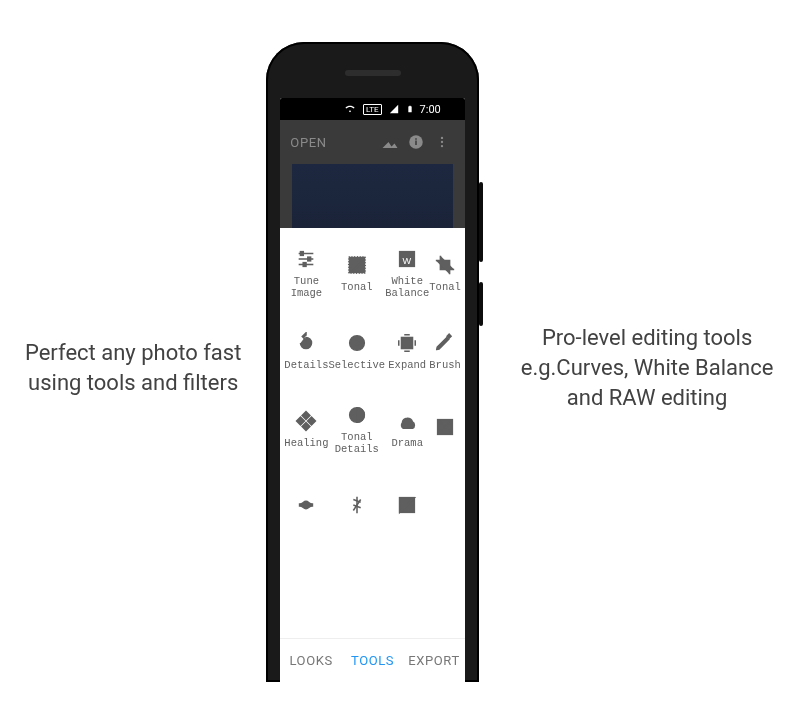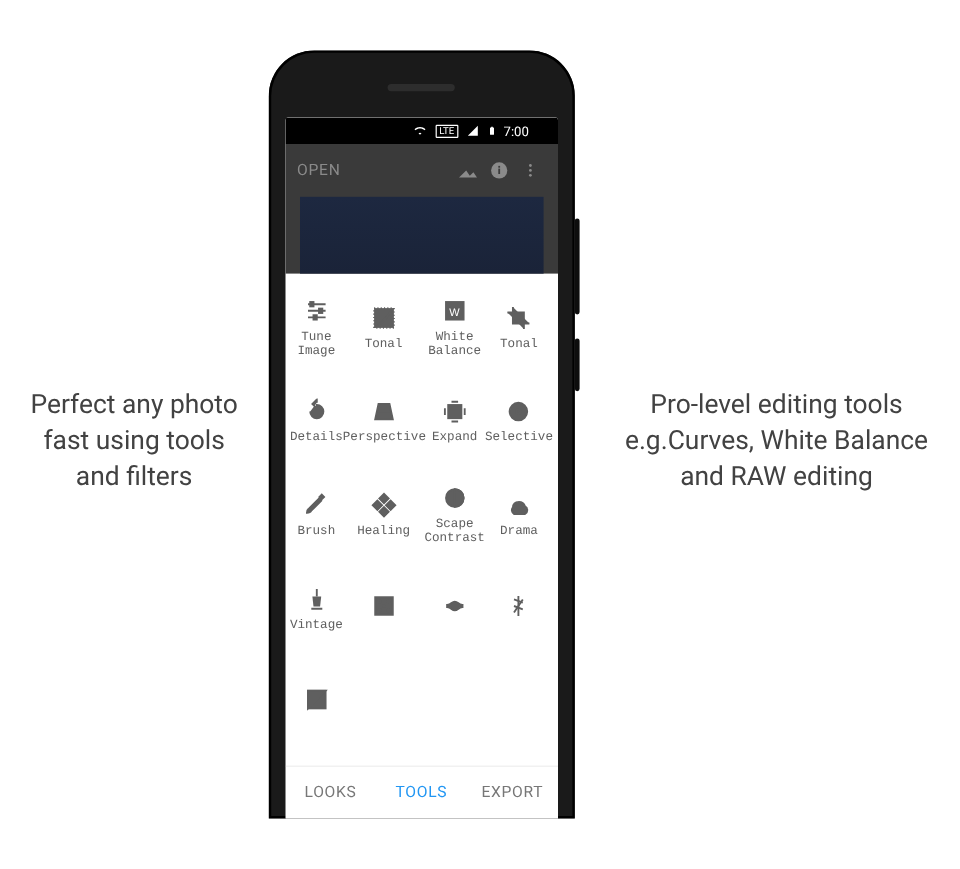--- a/index.html
+++ b/index.html
@@ -254,50 +254,41 @@
                 <div class="tool-ico">
                   <svg width="22" height="22" viewBox="0 0 24 24" fill="none" stroke="#5f5f5f" stroke-width="1.7">
                     <path d="M12 4 V1 L8 5l4 4V6a6 6 0 1 1-6 6"></path>
                   </svg>
                 </div>
                 <div class="tool-lbl">Details</div>
               </div>
               <div class="tool-item">
                 <div class="tool-ico">
                   <svg width="22" height="22" viewBox="0 0 24 24" fill="none" stroke="#5f5f5f" stroke-width="1.7">
-                    <polygon points="7,5 17,5 20,19 4,19"></polygon>
-                    <line x1="6" y1="12" x2="18" y2="12"></line>
-                  </svg>
-                </div>
-                <div class="tool-lbl">Perspective</div>
+                    <circle cx="12" cy="12" r="8"></circle>
+                    <circle cx="12" cy="12" r="2" fill="#5f5f5f"></circle>
+                  </svg>
+                </div>
+                <div class="tool-lbl">Selective</div>
               </div>
               <div class="tool-item">
                 <div class="tool-ico">
                   <svg width="22" height="22" viewBox="0 0 24 24" fill="none" stroke="#5f5f5f" stroke-width="1.7">
                     <rect x="6" y="6" width="12" height="12"></rect>
                     <line x1="3" y1="9" x2="3" y2="15"></line>
                     <line x1="21" y1="9" x2="21" y2="15"></line>
                     <line x1="9" y1="3" x2="15" y2="3"></line>
                     <line x1="9" y1="21" x2="15" y2="21"></line>
                   </svg>
                 </div>
                 <div class="tool-lbl">Expand</div>
               </div>
               <div class="tool-item">
                 <div class="tool-ico">
                   <svg width="22" height="22" viewBox="0 0 24 24" fill="none" stroke="#5f5f5f" stroke-width="1.7">
-                    <circle cx="12" cy="12" r="8"></circle>
-                    <circle cx="12" cy="12" r="2" fill="#5f5f5f"></circle>
-                  </svg>
-                </div>
-                <div class="tool-lbl">Selective</div>
-              </div>
-              <div class="tool-item">
-                <div class="tool-ico">
-                  <svg width="22" height="22" viewBox="0 0 24 24" fill="none" stroke="#5f5f5f" stroke-width="1.7">
                     <path d="M7 17c-1 2-4 2-4 2s0-3 2-4l9-9 2 2-9 9z"></path>
                     <rect x="15" y="3" width="3" height="3" transform="rotate(45 16.5 4.5)"></rect>
                   </svg>
                 </div>
                 <div class="tool-lbl">Brush</div>
               </div>
               <div class="tool-item">
                 <div class="tool-ico">
                   <svg width="22" height="22" viewBox="0 0 24 24" fill="none" stroke="#5f5f5f" stroke-width="1.7">
                     <rect x="9" y="3" width="6" height="6" transform="rotate(45 12 6)"></rect>
@@ -308,39 +299,29 @@
                 </div>
                 <div class="tool-lbl">Healing</div>
               </div>
               <div class="tool-item">
                 <div class="tool-ico">
                   <svg width="22" height="22" viewBox="0 0 24 24" fill="none" stroke="#5f5f5f" stroke-width="1.7">
                     <circle cx="12" cy="12" r="8"></circle>
                     <path d="M12 4 a8 8 0 0 1 0 16 z" fill="#5f5f5f"></path>
                   </svg>
                 </div>
-                <div class="tool-lbl">Scape Contrast</div>
+                <div class="tool-lbl">Tonal Details</div>
               </div>
               <div class="tool-item">
                 <div class="tool-ico">
                   <svg width="22" height="22" viewBox="0 0 24 24" fill="none" stroke="#5f5f5f" stroke-width="1.7">
                     <path d="M7 14a5 5 0 0 1 5-5 6 6 0 0 1 6 4 4 4 0 0 1 0 7H8a4 4 0 0 1-1-6z"></path>
                   </svg>
                 </div>
                 <div class="tool-lbl">Drama</div>
-              </div>
-              <div class="tool-item">
-                <div class="tool-ico">
-                  <svg width="22" height="22" viewBox="0 0 24 24" fill="none" stroke="#5f5f5f" stroke-width="1.7">
-                    <line x1="12" y1="3" x2="12" y2="10"></line>
-                    <path d="M8 10h8l-1 9h-6z" fill="#5f5f5f" stroke="none"></path>
-                    <line x1="7" y1="21" x2="17" y2="21"></line>
-                  </svg>
-                </div>
-                <div class="tool-lbl">Vintage</div>
               </div>
               <div class="tool-item">
                 <div class="tool-ico">
                   <svg width="22" height="22" viewBox="0 0 24 24" fill="none" stroke="#5f5f5f" stroke-width="1.7">
                     <rect x="4" y="4" width="16" height="16"></rect>
                     <circle cx="8" cy="8" r="1" fill="#5f5f5f"></circle>
                     <circle cx="16" cy="8" r="1" fill="#5f5f5f"></circle>
                     <circle cx="8" cy="16" r="1" fill="#5f5f5f"></circle>
                     <circle cx="16" cy="16" r="1" fill="#5f5f5f"></circle>
                     <circle cx="12" cy="12" r="1" fill="#5f5f5f"></circle>

